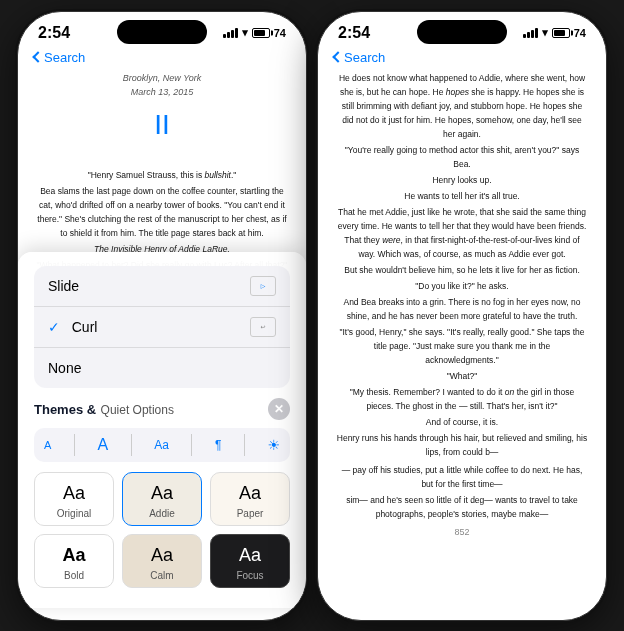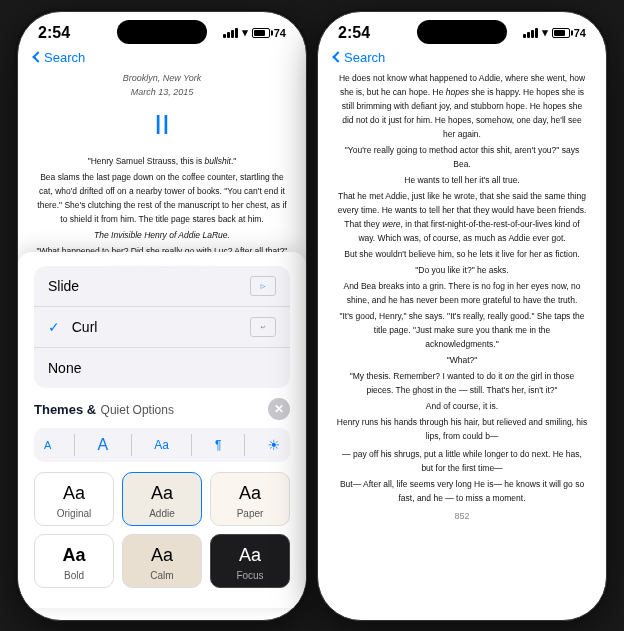--- a/index.html
+++ b/index.html
@@ -89,21 +89,21 @@
       font-size: 9px;
       color: #555;
       margin-bottom: 4px;
       font-style: italic;
     }
     .chapter-num {
       text-align: center;
       font-size: 28px;
       color: #007aff;
       font-weight: 300;
-      margin-bottom: 6px;
+      margin-bottom: 20px;
     }
     
     .overlay-panel {
       position: absolute;
       bottom: 12px;
       left: 0;
       right: 0;
       background: rgba(255,255,255,0.97);
       border-radius: 14px 14px 0 0;
       padding: 14px 16px 20px 16px;
@@ -405,30 +405,31 @@
       <div class="back-btn">
         <span class="chevron-left"></span>
         <span>Search</span>
       </div>
     </div>
 
     <div class="book-content" style="height:520px; overflow:hidden;">
       <div class="book-text">
         <p>He does not know what happened to Addie, where she went, how she is, but he can hope. He <em>hopes</em> she is happy. He hopes she is still brimming with defiant joy, and stubborn hope. He hopes she did not do it just for him. He hopes, somehow, one day, he'll see her again.</p>
         <p>"You're really going to method actor this shit, aren't you?" says Bea.</p>
+        <p>Henry looks up.</p>
         <p>He wants to tell her it's all true.</p>
         <p>That he met Addie, just like he wrote, that she said the same thing every time. He wants to tell her that they would have been friends. That they <em>were</em>, in that first-night-of-the-rest-of-our-lives kind of way. Which was, of course, as much as Addie ever got.</p>
         <p>But she wouldn't believe him, so he lets it live for her as fiction.</p>
         <p>"Do you like it?" he asks.</p>
         <p>And Bea breaks into a grin. There is no fog in her eyes now, no shine, and he has never been more grateful to have the truth.</p>
         <p>"It's good, Henry," she says. "It's really, really good." She taps the title page. "Just make sure you thank me in the acknowledgments."</p>
         <p>"What?"</p>
         <p>"My thesis. Remember? I wanted to do it <em>on</em> the girl in those pieces. The ghost in the — still. That's her, isn't it?"</p>
         <p>And of course, it is.</p>
         <p>Henry runs his hands through his hair, but relieved and smiling, his lips, from could b—</p>
-        <p style="margin-top:4px;">— pay off his shrugs, put a little while longer to do next. He has, but for the first time—</p>
-        <p>But— After all, life seems very long He is— he knows it will go so fast, and he — to miss a moment.</p>
+        <p style="margin-top:4px;">— pay off his studies, put a little while coffee to do next. He has, but for the first time—</p>
+        <p>sim— and he's seen so little of it deg— wants to travel to take photographs, people's stories, maybe make—</p>
       </div>
       <div class="page-num">852</div>
     </div>
   </div>
 
 </div>
 
 </body></html>

